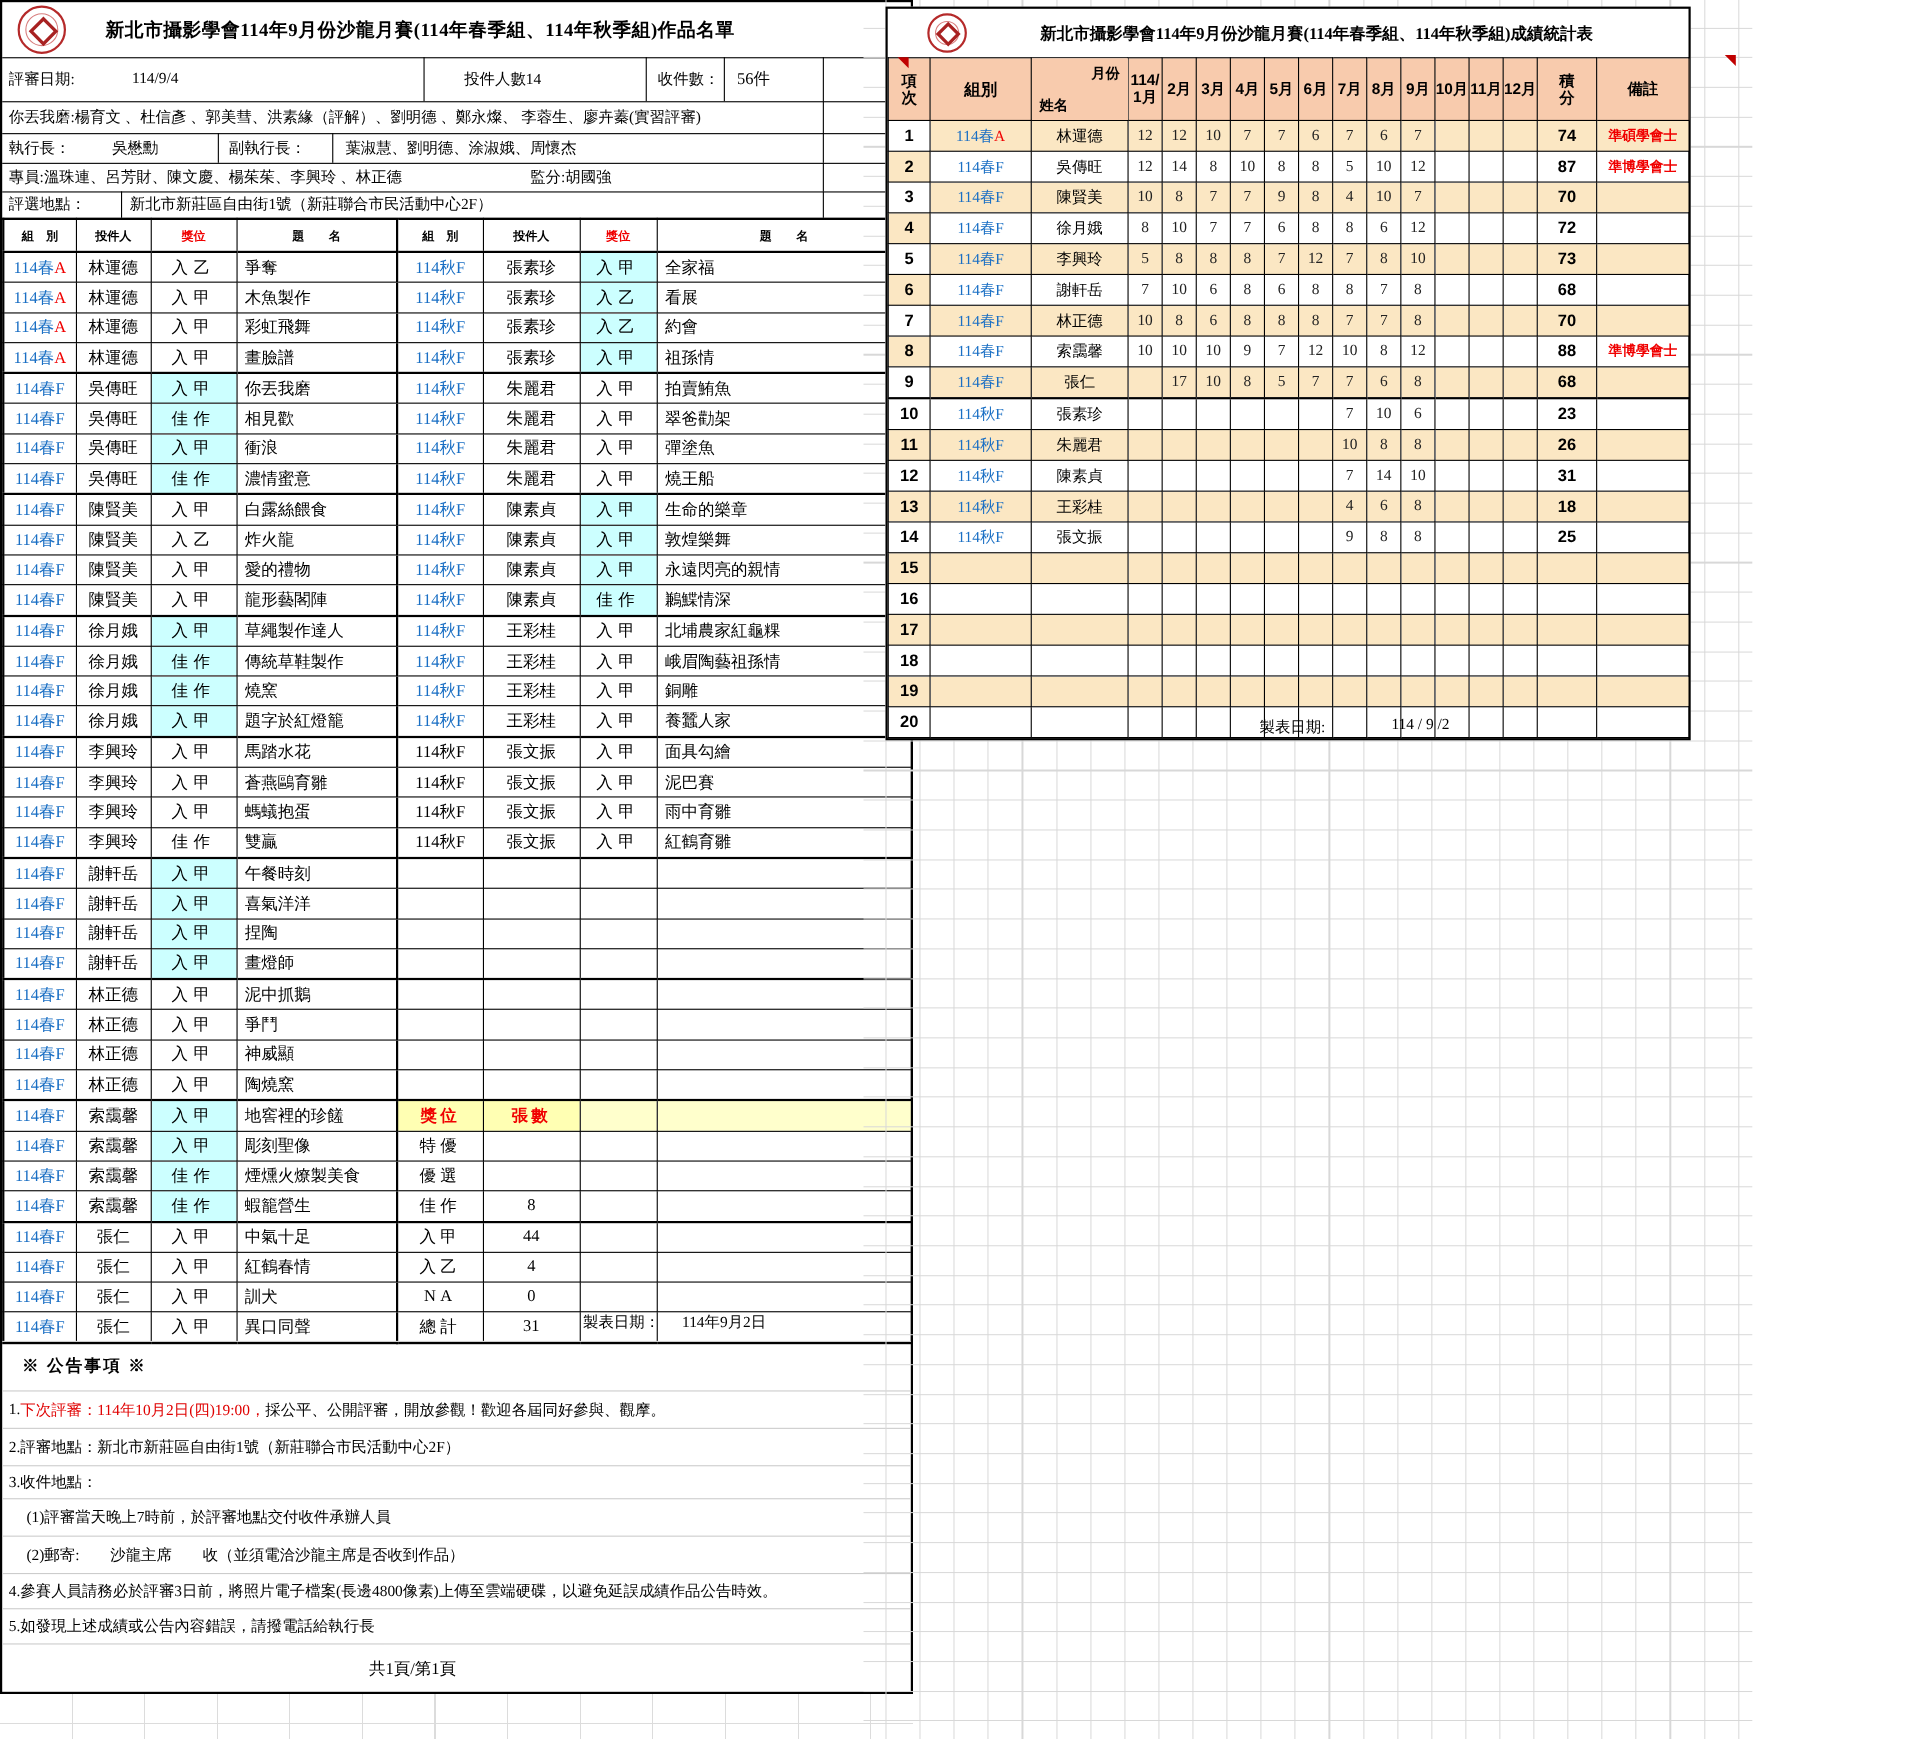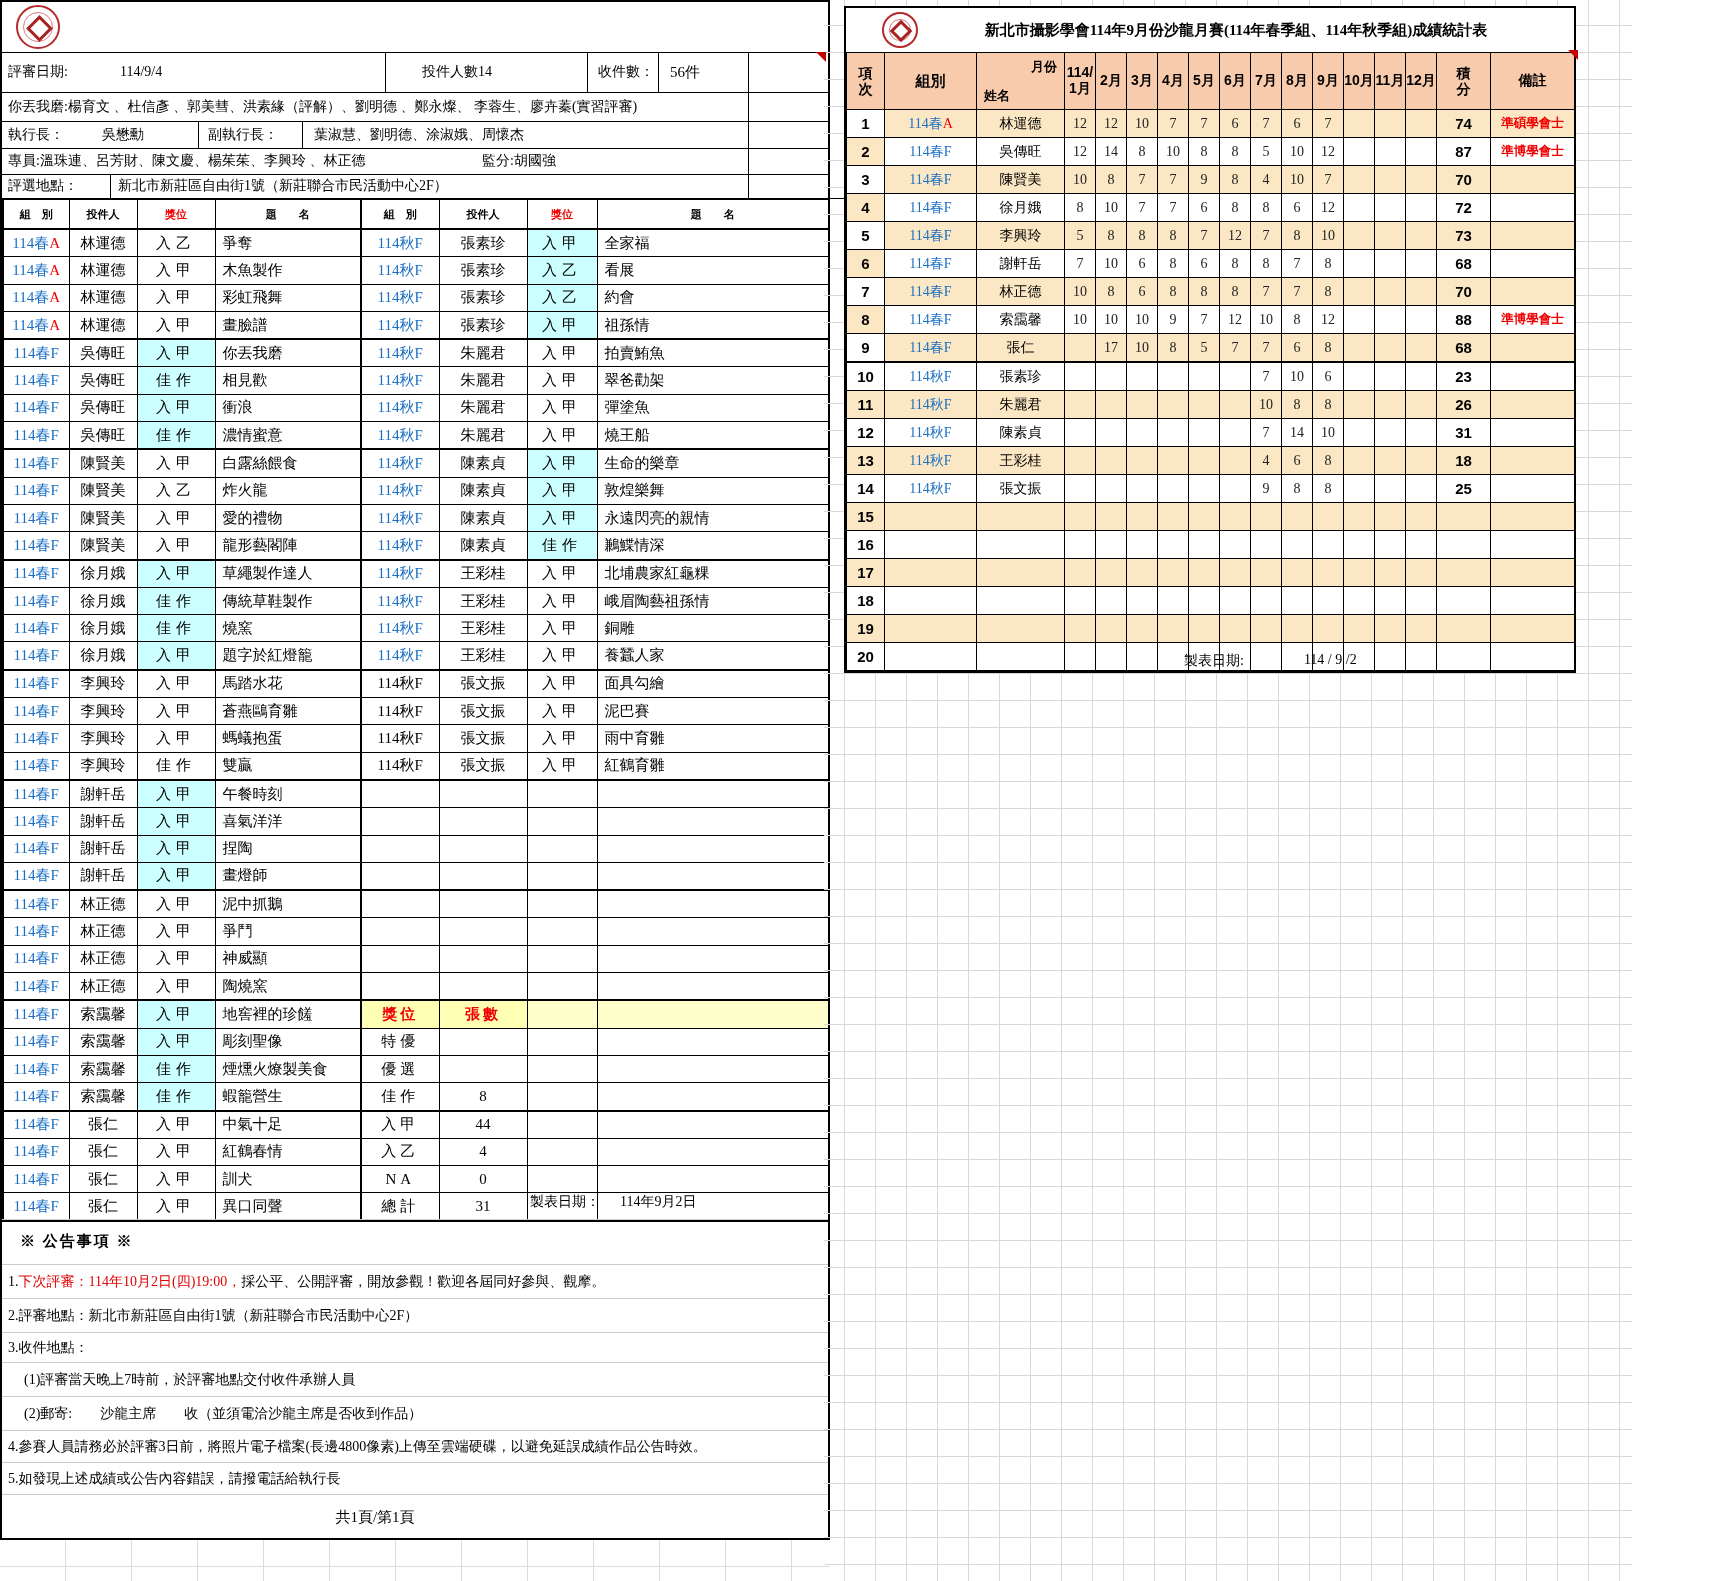--- a/index.html
+++ b/index.html
@@ -52,21 +52,21 @@
   .n-title{position:absolute;left:0;top:1217px;width:100%;height:46px;border-bottom:1px solid #ccc;
            display:flex;align-items:center;font-size:15px;font-weight:bold;padding-left:18px;
            box-sizing:border-box;letter-spacing:2px;}
   .lfooter{position:absolute;left:0;top:1493px;width:746px;height:45px;display:flex;align-items:center;
            justify-content:center;font-size:15px;}
   .bstrip{position:absolute;left:0;top:1540px;width:830px;height:41px;
           background-image:repeating-linear-gradient(to right,transparent 0,transparent 65px,#dcdcdc 65px,#dcdcdc 66px),
                            repeating-linear-gradient(to bottom,transparent 0,transparent 26px,#dcdcdc 26px,#dcdcdc 27px);}
 
   
-  .sheet-right{position:absolute;left:824px;top:0;width:808px;height:1581px;
+  .sheet-right{position:absolute;left:785px;top:0;width:808px;height:1581px;
     background-image:repeating-linear-gradient(to right,transparent 0,transparent 30px,#d8d8d8 30px,#d8d8d8 31px),
                      repeating-linear-gradient(to bottom,transparent 0,transparent 26px,#d8d8d8 26px,#d8d8d8 27px);
     background-position:-10px 0,0 -1px;}
   .rwrap{position:absolute;left:20px;top:6px;width:728px;background:#fff;border:2px solid #000;
          box-sizing:content-box;}
   .rtrow{position:relative;height:44px;}
   .logo-r{position:absolute;left:36px;top:4px;}
   .rtitle{position:absolute;left:80px;top:0;width:620px;height:44px;display:flex;align-items:center;
           justify-content:center;font-weight:bold;font-size:15px;}
   .rtable{border-collapse:collapse;table-layout:fixed;width:728px;}
@@ -91,20 +91,21 @@
   .tri{position:absolute;width:0;height:0;border-top:10px solid #c00000;border-left:10px solid transparent;}
 </style>
 </head>
 <body>
 
 <div class="sheet-left">
   <div class="trow">
     <div class="logo-l">
         <div class="seal"></div>
       </div>
+    <div class="ltitle">新北市攝影學會114年9月份沙龍月賽(114年春季組、114年秋季組)作品名單</div>
   </div>
 
   <div class="irow i1">
     <span style="left:6px">評審日期:</span>
     <span style="left:118px">114/9/4</span>
     <span style="left:420px">投件人數14</span>
     <span style="left:596px">收件數：</span>
     <span style="left:668px;font-size:15px">56件</span>
     <i class="vd" style="left:383px"></i>
       <i class="vd" style="left:585px"></i>

